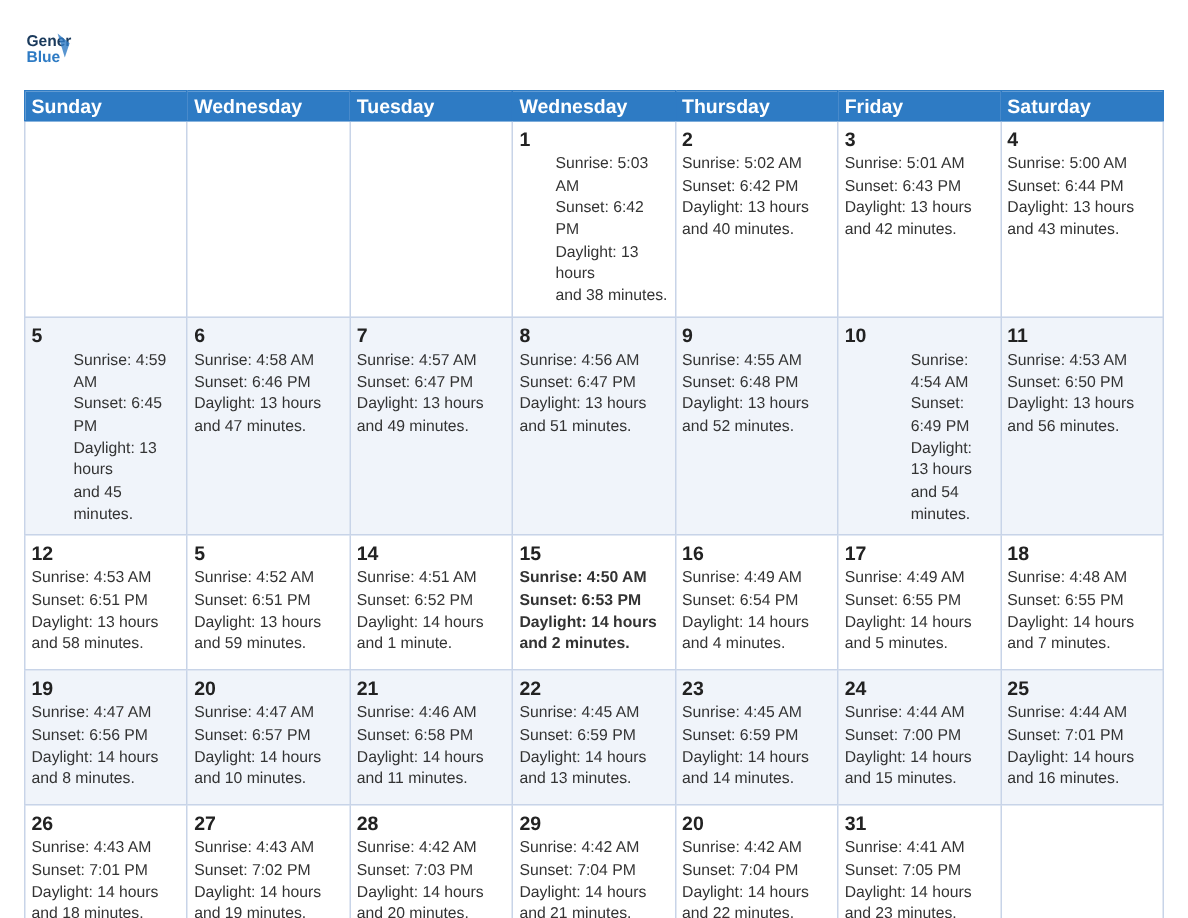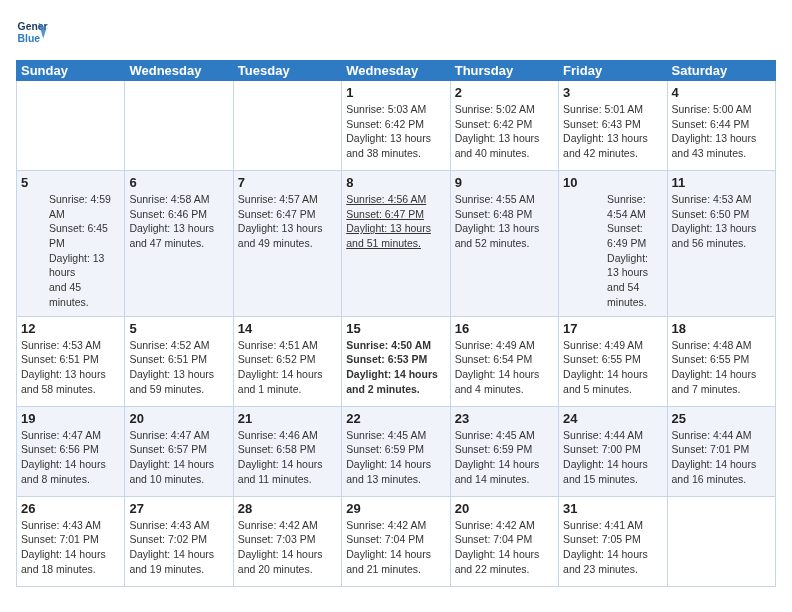--- a/index.html
+++ b/index.html
@@ -118,21 +118,21 @@
         <th>Saturday</th>
       </tr>
   </thead>
   <tbody id="calendar-body">
   <tr>
         <td class="empty-cell"></td>
         <td class="empty-cell"></td>
         <td class="empty-cell"></td>
         <td>
           <div class="day-number">1</div>
-          <div class="day-info" style="white-space: pre-line;">Sunrise: 5:03 AM
+          <div class="day-info" style="white-space: pre-line; margin-left: 24px;">Sunrise: 5:03 AM
 Sunset: 6:42 PM
 Daylight: 13 hours
 and 38 minutes.</div>
         </td>
         <td>
           <div class="day-number">2</div>
           <div class="day-info" style="white-space: pre-line;">Sunrise: 5:02 AM
 Sunset: 6:42 PM
 Daylight: 13 hours
 and 40 minutes.</div>
@@ -169,21 +169,21 @@
         </td>
         <td>
           <div class="day-number">7</div>
           <div class="day-info" style="white-space: pre-line;">Sunrise: 4:57 AM
 Sunset: 6:47 PM
 Daylight: 13 hours
 and 49 minutes.</div>
         </td>
         <td>
           <div class="day-number">8</div>
-          <div class="day-info" style="white-space: pre-line; text-decoration: underline;">Sunrise: 4:56 AM
+          <div class="day-info" style="white-space: pre-line;">Sunrise: 4:56 AM
 Sunset: 6:47 PM
 Daylight: 13 hours
 and 51 minutes.</div>
         </td>
         <td>
           <div class="day-number">9</div>
           <div class="day-info" style="white-space: pre-line;">Sunrise: 4:55 AM
 Sunset: 6:48 PM
 Daylight: 13 hours
 and 52 minutes.</div>

